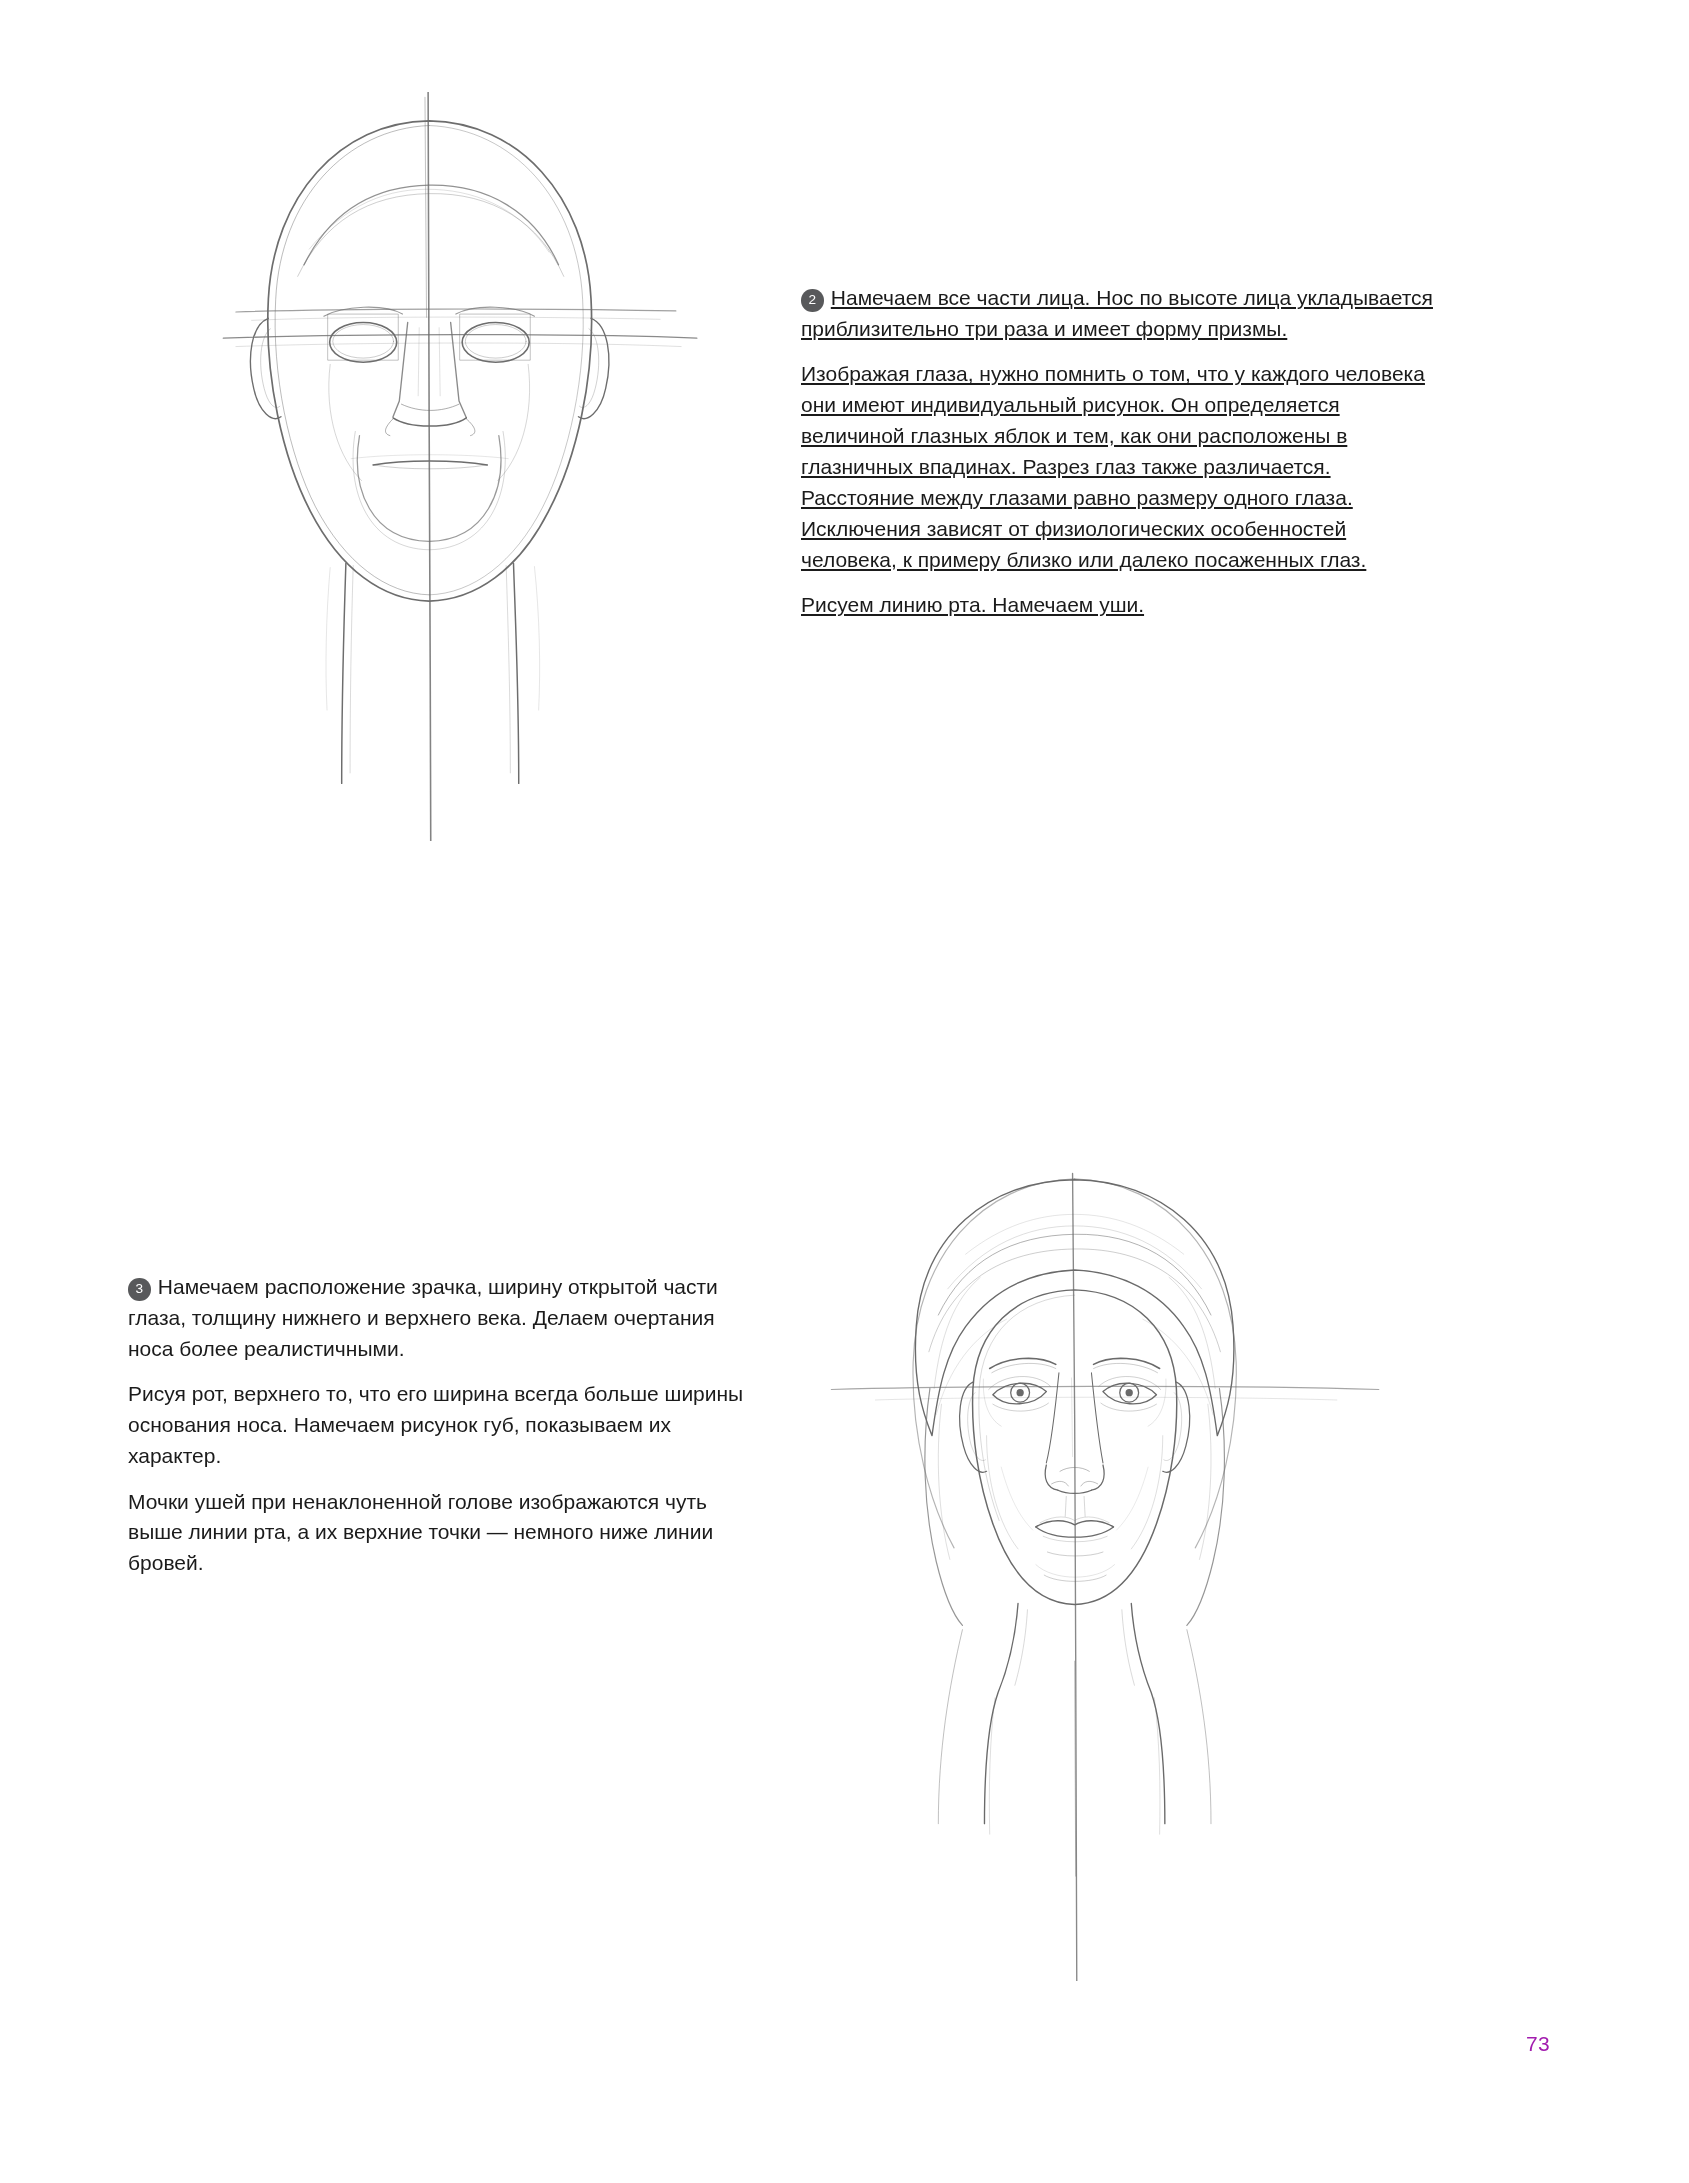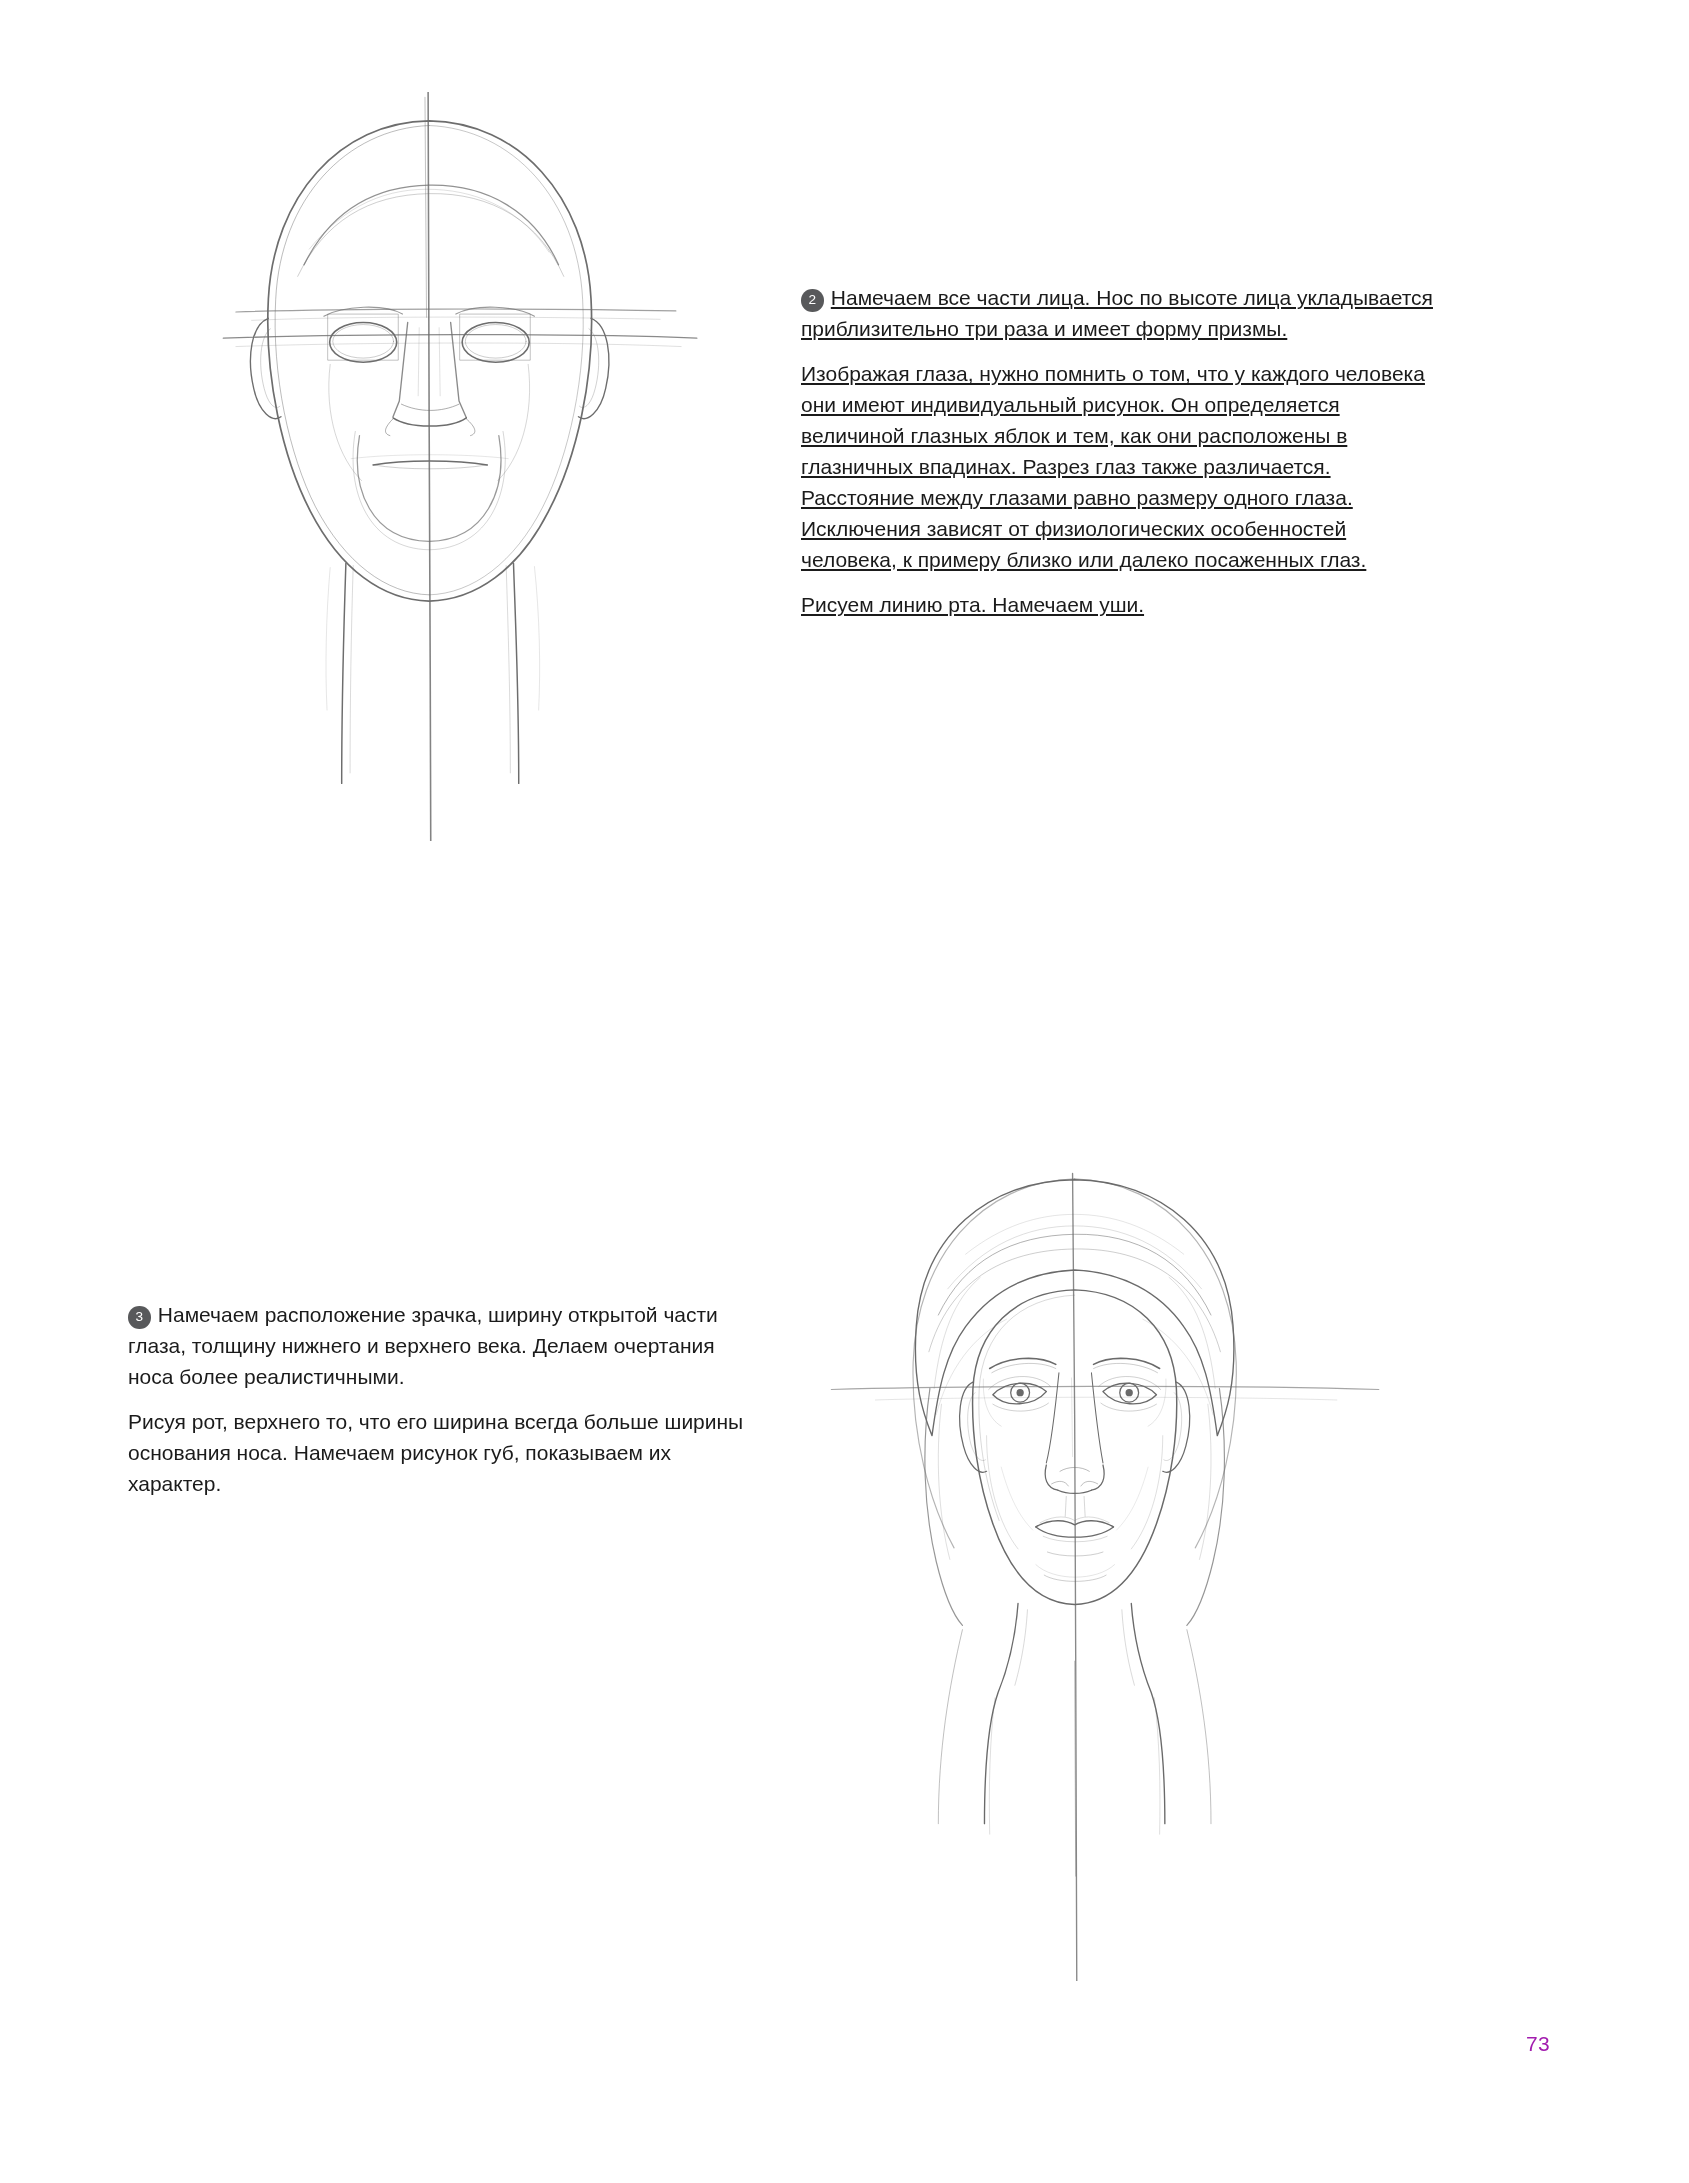--- a/index.html
+++ b/index.html
@@ -51,21 +51,21 @@
   }
 
   #block-step2 {
     left: 801px;
     top: 283px;
     width: 642px;
     text-decoration: underline;
   }
   #block-step3 {
     left: 128px;
-    top: 1300px;
+    top: 1272px;
     width: 618px;
   }
 
   
   .drawing {
     position: absolute;
   }
   #drawing-head-construction {
     left: 173px;
     top: 92px;
@@ -167,20 +167,21 @@
 
   <div class="text-col" id="block-step2">
     <p><span class="step-badge">2</span><span>Намечаем все части лица. Нос по высоте лица укладывается приблизительно три раза и имеет форму призмы.</span></p>
     <p>Изображая глаза, нужно помнить о том, что у каждого человека они имеют индивидуальный рисунок. Он определяется величиной глазных яблок и тем, как они расположены в глазничных впадинах. Разрез глаз также различается. Расстояние между глазами равно размеру одного глаза. Исключения зависят от физиологических особенностей человека, к примеру близко или далеко посаженных глаз.</p>
     <p>Рисуем линию рта. Намечаем уши.</p>
   </div>
 
   <div class="text-col" id="block-step3">
     <p><span class="step-badge">3</span><span>Намечаем расположение зрачка, ширину открытой части глаза, толщину нижнего и верхнего века. Делаем очертания носа более реалистичными.</span></p>
     <p>Рисуя рот, верхнего то, что его ширина всегда больше ширины основания носа. Намечаем рисунок губ, показываем их характер.</p>
+    <p>Мочки ушей при ненаклоненной голове изображаются чуть выше линии рта, а их верхние точки — немного ниже линии бровей.</p>
   </div>
 
   <div class="drawing" id="drawing-head-rendered">
     <svg viewBox="0 0 1230 1600" xmlns="http://www.w3.org/2000/svg">
       <g fill="none" stroke="#6a6a6a" stroke-linecap="round" stroke-linejoin="round">
 
         <path d="M556 60 L560 520 L562 980 L564 1600" stroke-width="2.6" opacity="0.8"></path>
 
         <path d="M96 472 C320 466 840 462 1140 472" stroke-width="2.2" opacity="0.6"></path>
         <path d="M180 492 C360 486 800 484 1060 492" stroke-width="1.1" opacity="0.3"></path>

